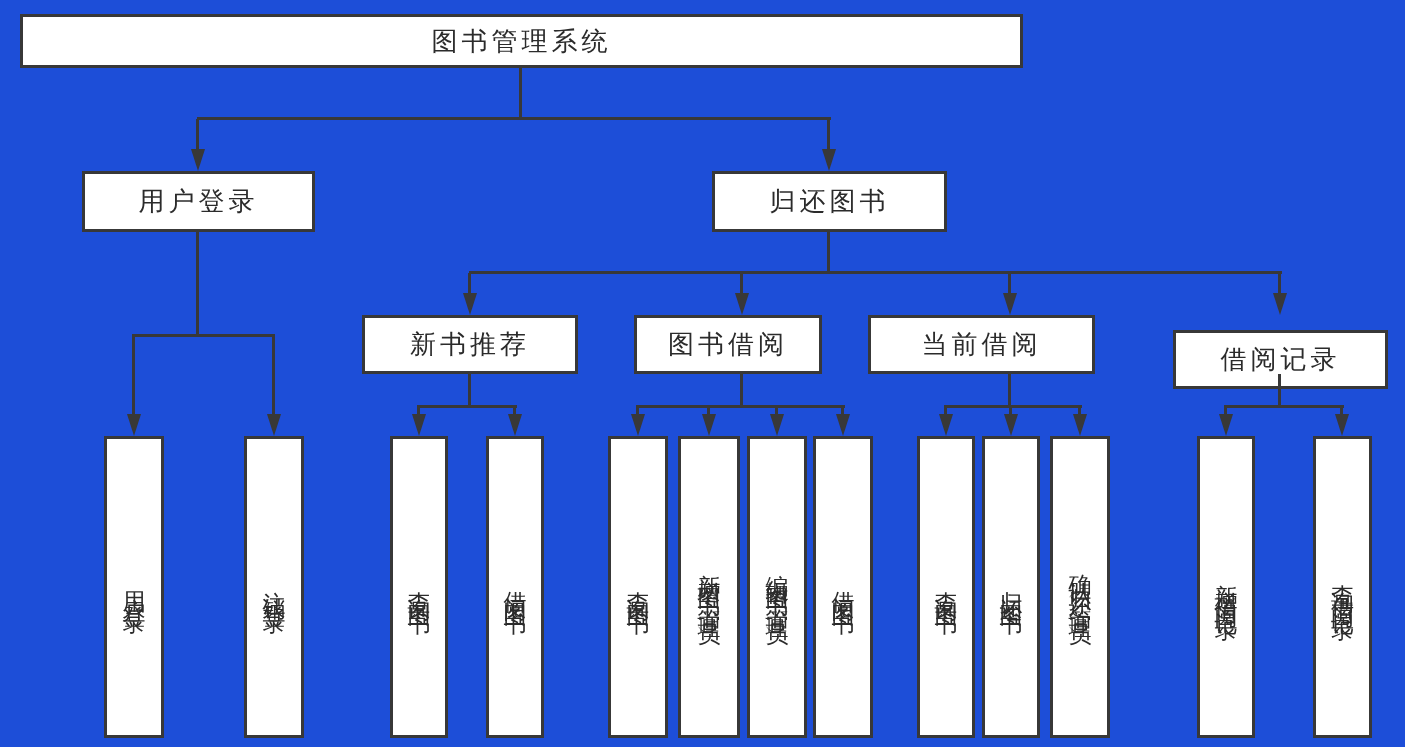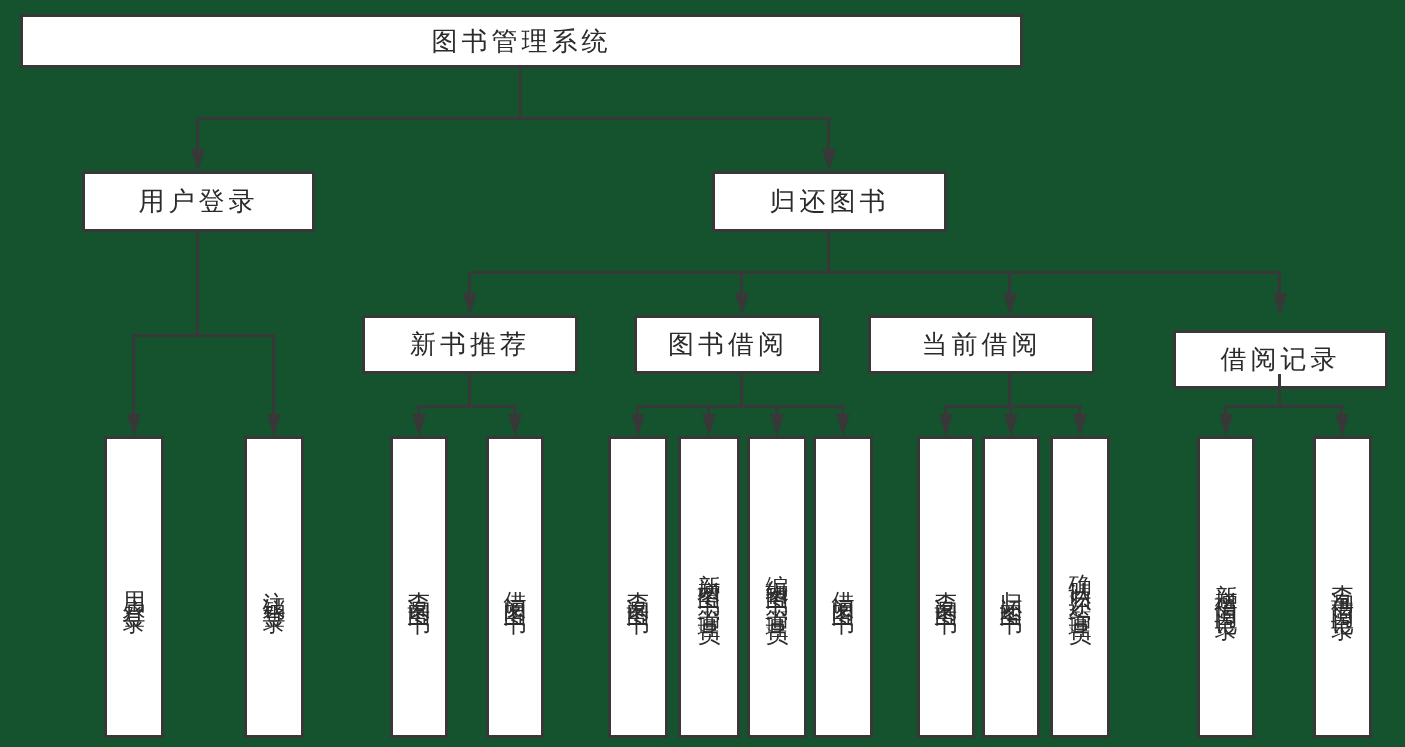--- a/index.html
+++ b/index.html
@@ -1,17 +1,17 @@
 <!DOCTYPE html>
 <html><head>
 <meta charset="utf-8">
 <style>
   html,body{margin:0;padding:0;background:#fff;}
   #stage{
-    position:relative;width:1405px;height:747px;background:#14532d;overflow:hidden;
+    position:relative;width:1405px;height:747px;background:#1d4ed8;overflow:hidden;
     font-family:"Liberation Sans","DejaVu Sans",sans-serif;color:#2b2b2b;
   }
   .box{
     position:absolute;box-sizing:border-box;background:#ffffff;border:3px solid #383838;
     display:flex;align-items:center;justify-content:center;
     font-size:26px;letter-spacing:4px;color:#2b2b2b;white-space:nowrap;
   }
   .vbox{
     position:absolute;box-sizing:border-box;background:#ffffff;border:3px solid #383838;
     display:flex;align-items:center;justify-content:center;

